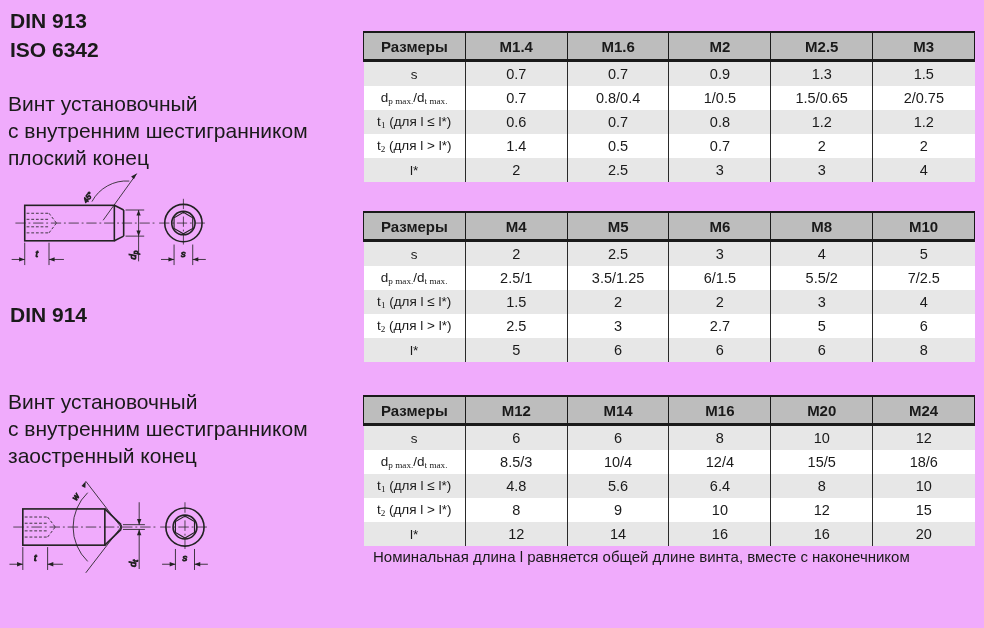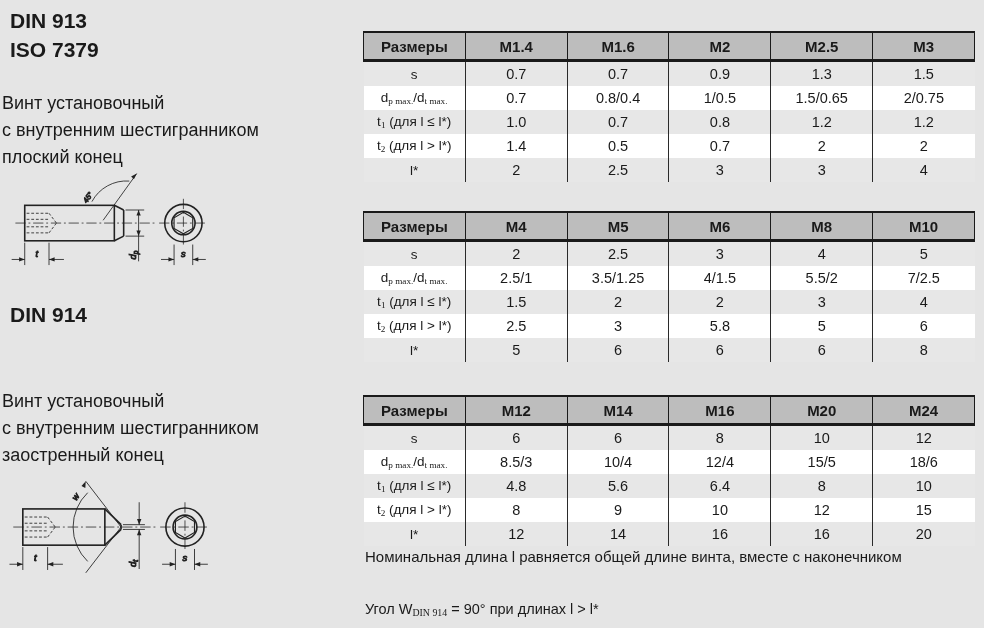--- a/index.html
+++ b/index.html
@@ -1,22 +1,22 @@
 <!DOCTYPE html>
 <html><head>
 <meta charset="utf-8">
 <style>
   html,body{margin:0;padding:0;background:#fff;}
   #page{
-    position:relative;width:984px;height:628px;background:#e5e5e5;
+    position:relative;width:984px;height:628px;background:#f0abfc;
     font-family:"Liberation Sans",sans-serif;color:#1a1a1a;overflow:hidden;
   }
   
   .std-block{position:absolute;left:10px;font-weight:bold;font-size:21px;line-height:29px;}
-  .desc-block{position:absolute;left:2px;font-size:18px;line-height:27px;}
+  .desc-block{position:absolute;left:8px;font-size:21px;line-height:27px;}
   #std-1{top:6px;}
   #desc-1{top:90px;}
   #std-2{top:300px;}
   #desc-2{top:388px;}
   .drawing{position:absolute;left:6px;}
   #drawing-1{top:168px;}
   #drawing-2{top:466px;}
   svg{display:block;}
   svg text{font-family:"Liberation Sans",sans-serif;fill:#1a1a1a;}
   
@@ -34,33 +34,33 @@
   .dim-table th:last-child{border-right:1.5px solid #1a1a1a;}
   .dim-table td{
     height:24px;text-align:center;padding:0;border-left:1.2px solid #2a2a2a;font-size:14.5px;
   }
   .dim-table td:first-child{border-left:none;}
   .dim-table .row-gray td{background:#e7e7e7;}
   .dim-table .row-white td{background:#ffffff;}
   .dim-table .label-cell{font-size:13.5px;}
   .sub{font-size:0.68em;vertical-align:-0.18em;font-family:Liberation Serif, serif;}
   
-  .note{position:absolute;left:365px;font-size:14.5px;white-space:nowrap;text-align:right;}
+  .note{position:absolute;left:373px;font-size:14.5px;white-space:nowrap;text-align:right;}
   #note-0{top:548px;font-size:15px;}
   #note-1{top:579px;}
   #note-2{top:601px;}
 </style>
 </head>
 <body>
 
 <div id="page">
 
   <div id="std-1" class="std-block">
     <div>DIN 913</div>
-    <div>ISO 7379</div>
+    <div>ISO 6342</div>
   </div>
   <div id="desc-1" class="desc-block">
     <div>Винт установочный</div>
     <div>с внутренним шестигранником</div>
     <div>плоский конец</div>
   </div>
 
   <svg id="drawing-1" class="drawing" width="212" height="112" viewBox="0 0 215 120" fill="none" stroke="#222">
 
     <line x1="4" y1="59" x2="156" y2="59" stroke-width="0.8" stroke-dasharray="11 3 2 3"></line>
@@ -229,21 +229,21 @@
         <tr class="row-white">
           <td class="label-cell"><span>d</span><span class="sub">p max.</span><span>/d</span><span class="sub">t max.</span></td>
           <td>0.7</td>
           <td>0.8/0.4</td>
           <td>1/0.5</td>
           <td>1.5/0.65</td>
           <td>2/0.75</td>
         </tr>
         <tr class="row-gray">
           <td class="label-cell"><span>t</span><span class="sub">1</span><span> (для l ≤ l*)</span></td>
-          <td>1.0</td>
+          <td>0.6</td>
           <td>0.7</td>
           <td>0.8</td>
           <td>1.2</td>
           <td>1.2</td>
         </tr>
         <tr class="row-white">
           <td class="label-cell"><span>t</span><span class="sub">2</span><span> (для l &gt; l*)</span></td>
           <td>1.4</td>
           <td>0.5</td>
           <td>0.7</td>
@@ -277,37 +277,37 @@
           <td>2</td>
           <td>2.5</td>
           <td>3</td>
           <td>4</td>
           <td>5</td>
         </tr>
         <tr class="row-white">
           <td class="label-cell"><span>d</span><span class="sub">p max.</span><span>/d</span><span class="sub">t max.</span></td>
           <td>2.5/1</td>
           <td>3.5/1.25</td>
-          <td>4/1.5</td>
+          <td>6/1.5</td>
           <td>5.5/2</td>
           <td>7/2.5</td>
         </tr>
         <tr class="row-gray">
           <td class="label-cell"><span>t</span><span class="sub">1</span><span> (для l ≤ l*)</span></td>
           <td>1.5</td>
           <td>2</td>
           <td>2</td>
           <td>3</td>
           <td>4</td>
         </tr>
         <tr class="row-white">
           <td class="label-cell"><span>t</span><span class="sub">2</span><span> (для l &gt; l*)</span></td>
           <td>2.5</td>
           <td>3</td>
-          <td>5.8</td>
+          <td>2.7</td>
           <td>5</td>
           <td>6</td>
         </tr>
         <tr class="row-gray">
           <td class="label-cell"><span>l*</span></td>
           <td>5</td>
           <td>6</td>
           <td>6</td>
           <td>6</td>
           <td>8</td>
@@ -363,15 +363,14 @@
           <td>12</td>
           <td>14</td>
           <td>16</td>
           <td>16</td>
           <td>20</td>
         </tr>
       </tbody>
   </table>
 
   <div id="note-0" class="note"><span>Номинальная длина l равняется общей длине винта, вместе с наконечником</span></div>
-  <div id="note-2" class="note"><span>Угол W</span><span class="sub">DIN 914</span><span> = 90° при длинах l &gt; l*</span></div>
 
 </div>
 
 </body></html>

